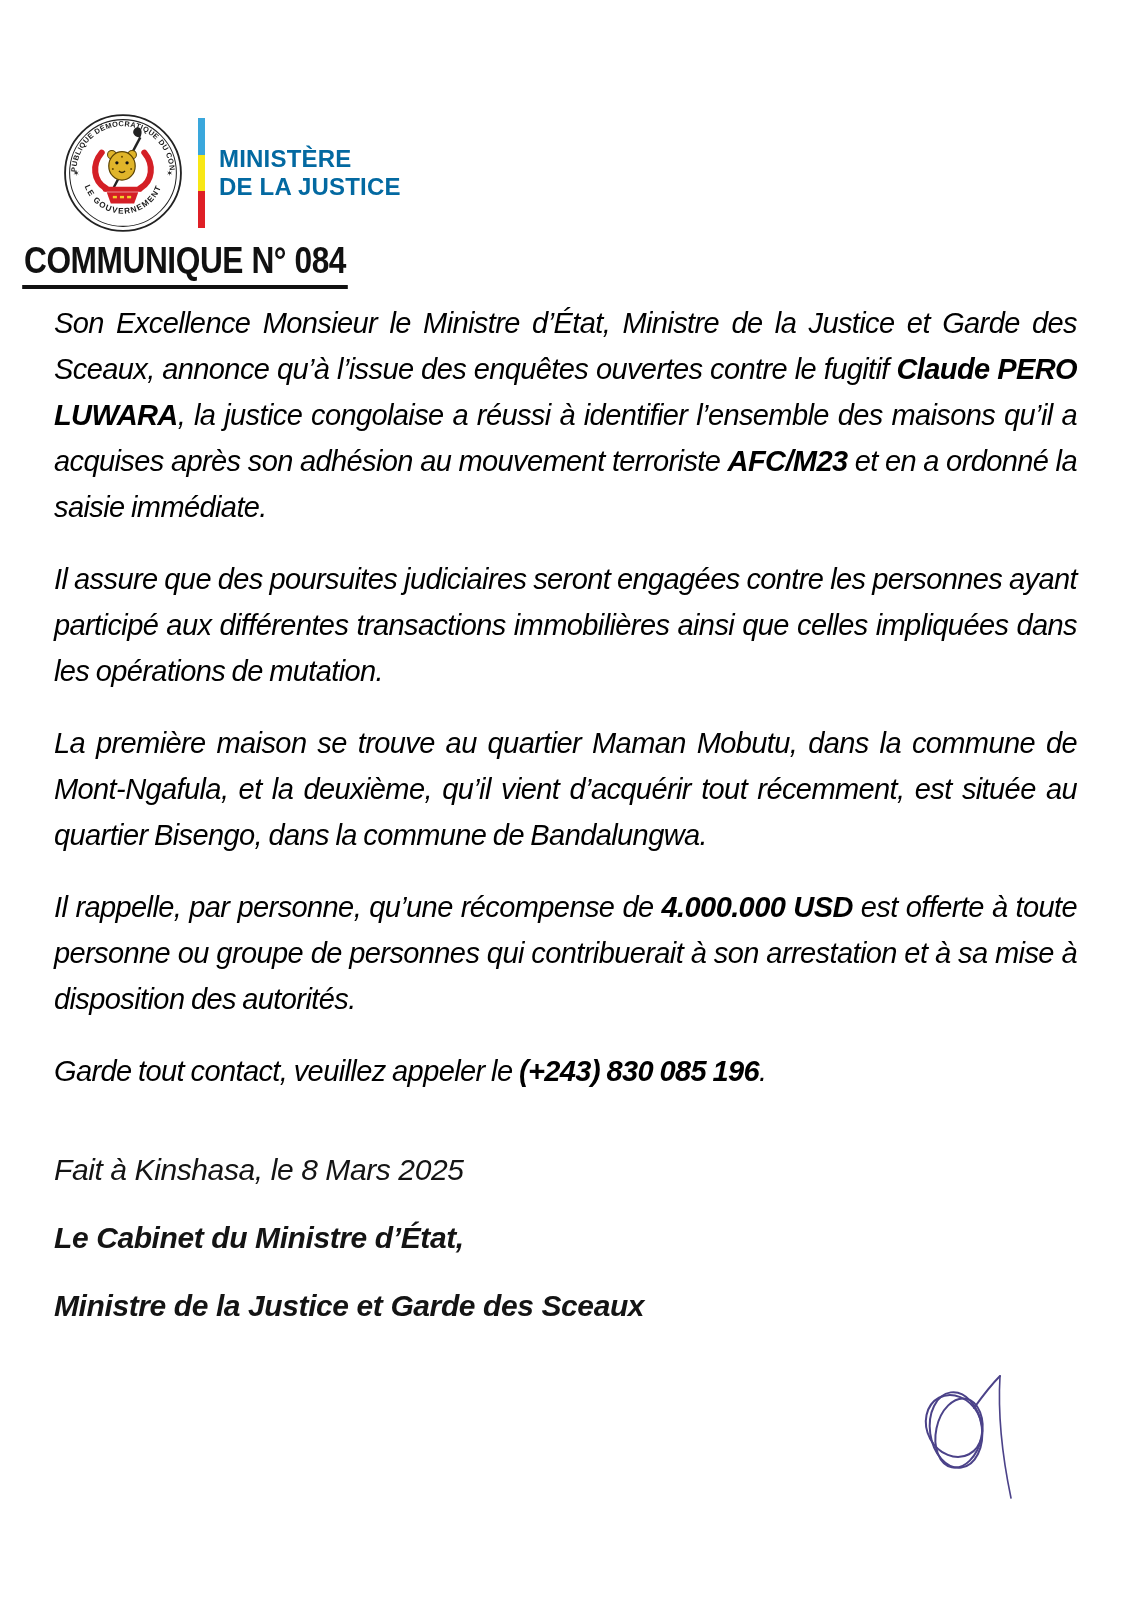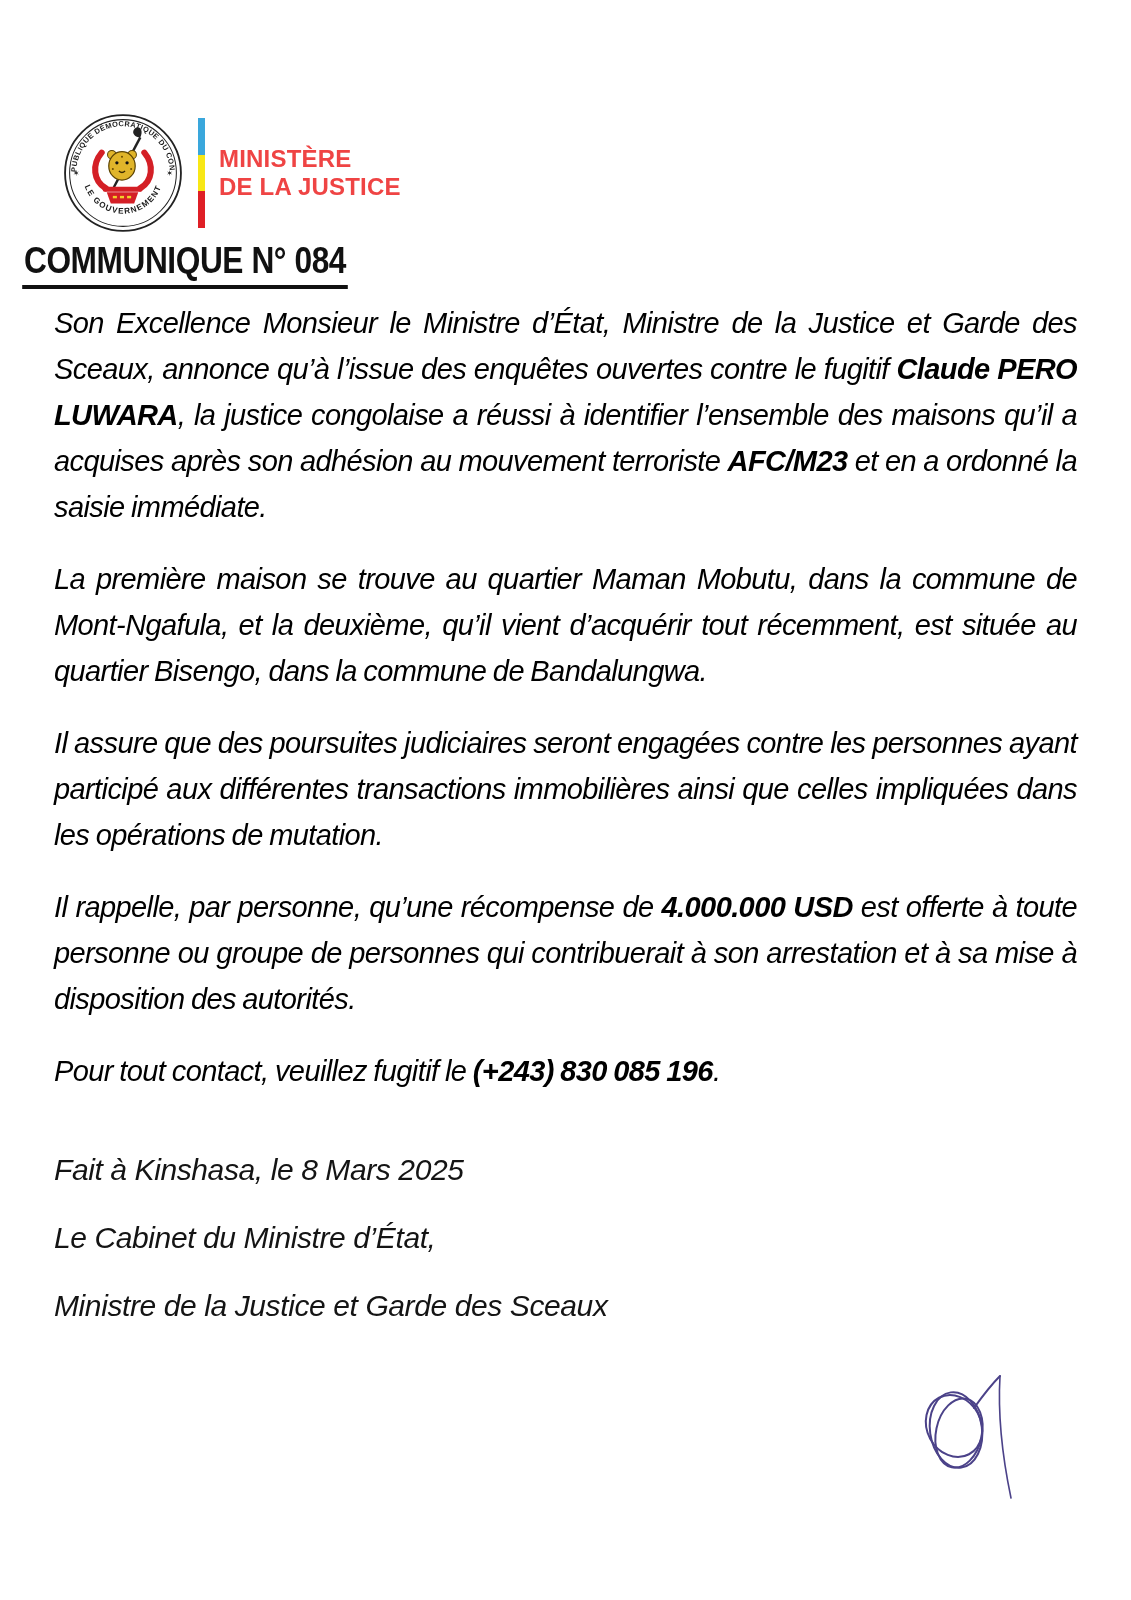--- a/index.html
+++ b/index.html
@@ -30,21 +30,21 @@
     height: 110px;
     display: flex;
     flex-direction: column;
   }
   .flag-bar div { flex: 1; }
   .ministry-name {
     font-weight: bold;
     font-size: 24px;
     line-height: 28px;
     letter-spacing: 0.2px;
-    color: #ef4444;
+    color: #0369a1;
   }
 
   
   .title-wrap {
     position: absolute;
     top: 240px;
     left: 0;
     width: 100%;
     text-align: left;
   }
@@ -83,21 +83,21 @@
     top: 1150px;
     left: 54px;
     right: 78px;
     text-align: left;
     font-style: italic;
     font-size: 30px;
     letter-spacing: -0.4px;
     color: #141414;
   }
   .closing .line { margin-bottom: 28px; line-height: 40px; }
-  .closing .bold-line { font-weight: normal; margin-top: 13px; }
+  .closing .bold-line { font-weight: bold; margin-top: 13px; }
 
   
   .signature {
     position: absolute;
     top: 1350px;
     left: 912px;
   }
 </style>
 </head>
 <body>
@@ -154,24 +154,24 @@
       <div>DE LA JUSTICE</div>
     </div>
   </div>
 
   <div class="title-wrap">
     <span class="doc-title">COMMUNIQUE N° 084</span>
   </div>
 
   <div class="body-text">
     <p><span>Son Excellence Monsieur le Ministre d’État, Ministre de la Justice et Garde des Sceaux, annonce qu’à l’issue des enquêtes ouvertes contre le fugitif </span><span class="b">Claude PERO LUWARA</span><span>, la justice congolaise a réussi à identifier l’ensemble des maisons qu’il a acquises après son adhésion au mouvement terroriste </span><span class="b">AFC/M23</span><span> et en a ordonné la saisie immédiate.</span></p>
+    <p>Il assure que des poursuites judiciaires seront engagées contre les personnes ayant participé aux différentes transactions immobilières ainsi que celles impliquées dans les opérations de mutation.</p>
     <p>La première maison se trouve au quartier Maman Mobutu, dans la commune de Mont-Ngafula, et la deuxième, qu’il vient d’acquérir tout récemment, est située au quartier Bisengo, dans la commune de Bandalungwa.</p>
-    <p>Il assure que des poursuites judiciaires seront engagées contre les personnes ayant participé aux différentes transactions immobilières ainsi que celles impliquées dans les opérations de mutation.</p>
     <p><span>Il rappelle, par personne, qu’une récompense de </span><span class="b">4.000.000 USD</span><span> est offerte à toute personne ou groupe de personnes qui contribuerait à son arrestation et à sa mise à disposition des autorités.</span></p>
-    <p><span>Pour tout contact, veuillez fugitif le </span><span class="b">(+243) 830 085 196</span><span>.</span></p>
+    <p><span>Garde tout contact, veuillez appeler le </span><span class="b">(+243) 830 085 196</span><span>.</span></p>
   </div>
 
   <div class="closing">
     <div class="line">Fait à Kinshasa, le 8 Mars 2025</div>
     <div class="line bold-line">Le Cabinet du Ministre d’État,</div>
     <div class="line bold-line">Ministre de la Justice et Garde des Sceaux</div>
   </div>
 
   <div class="signature">
     <svg width="125" height="155" viewBox="0 0 125 155">

